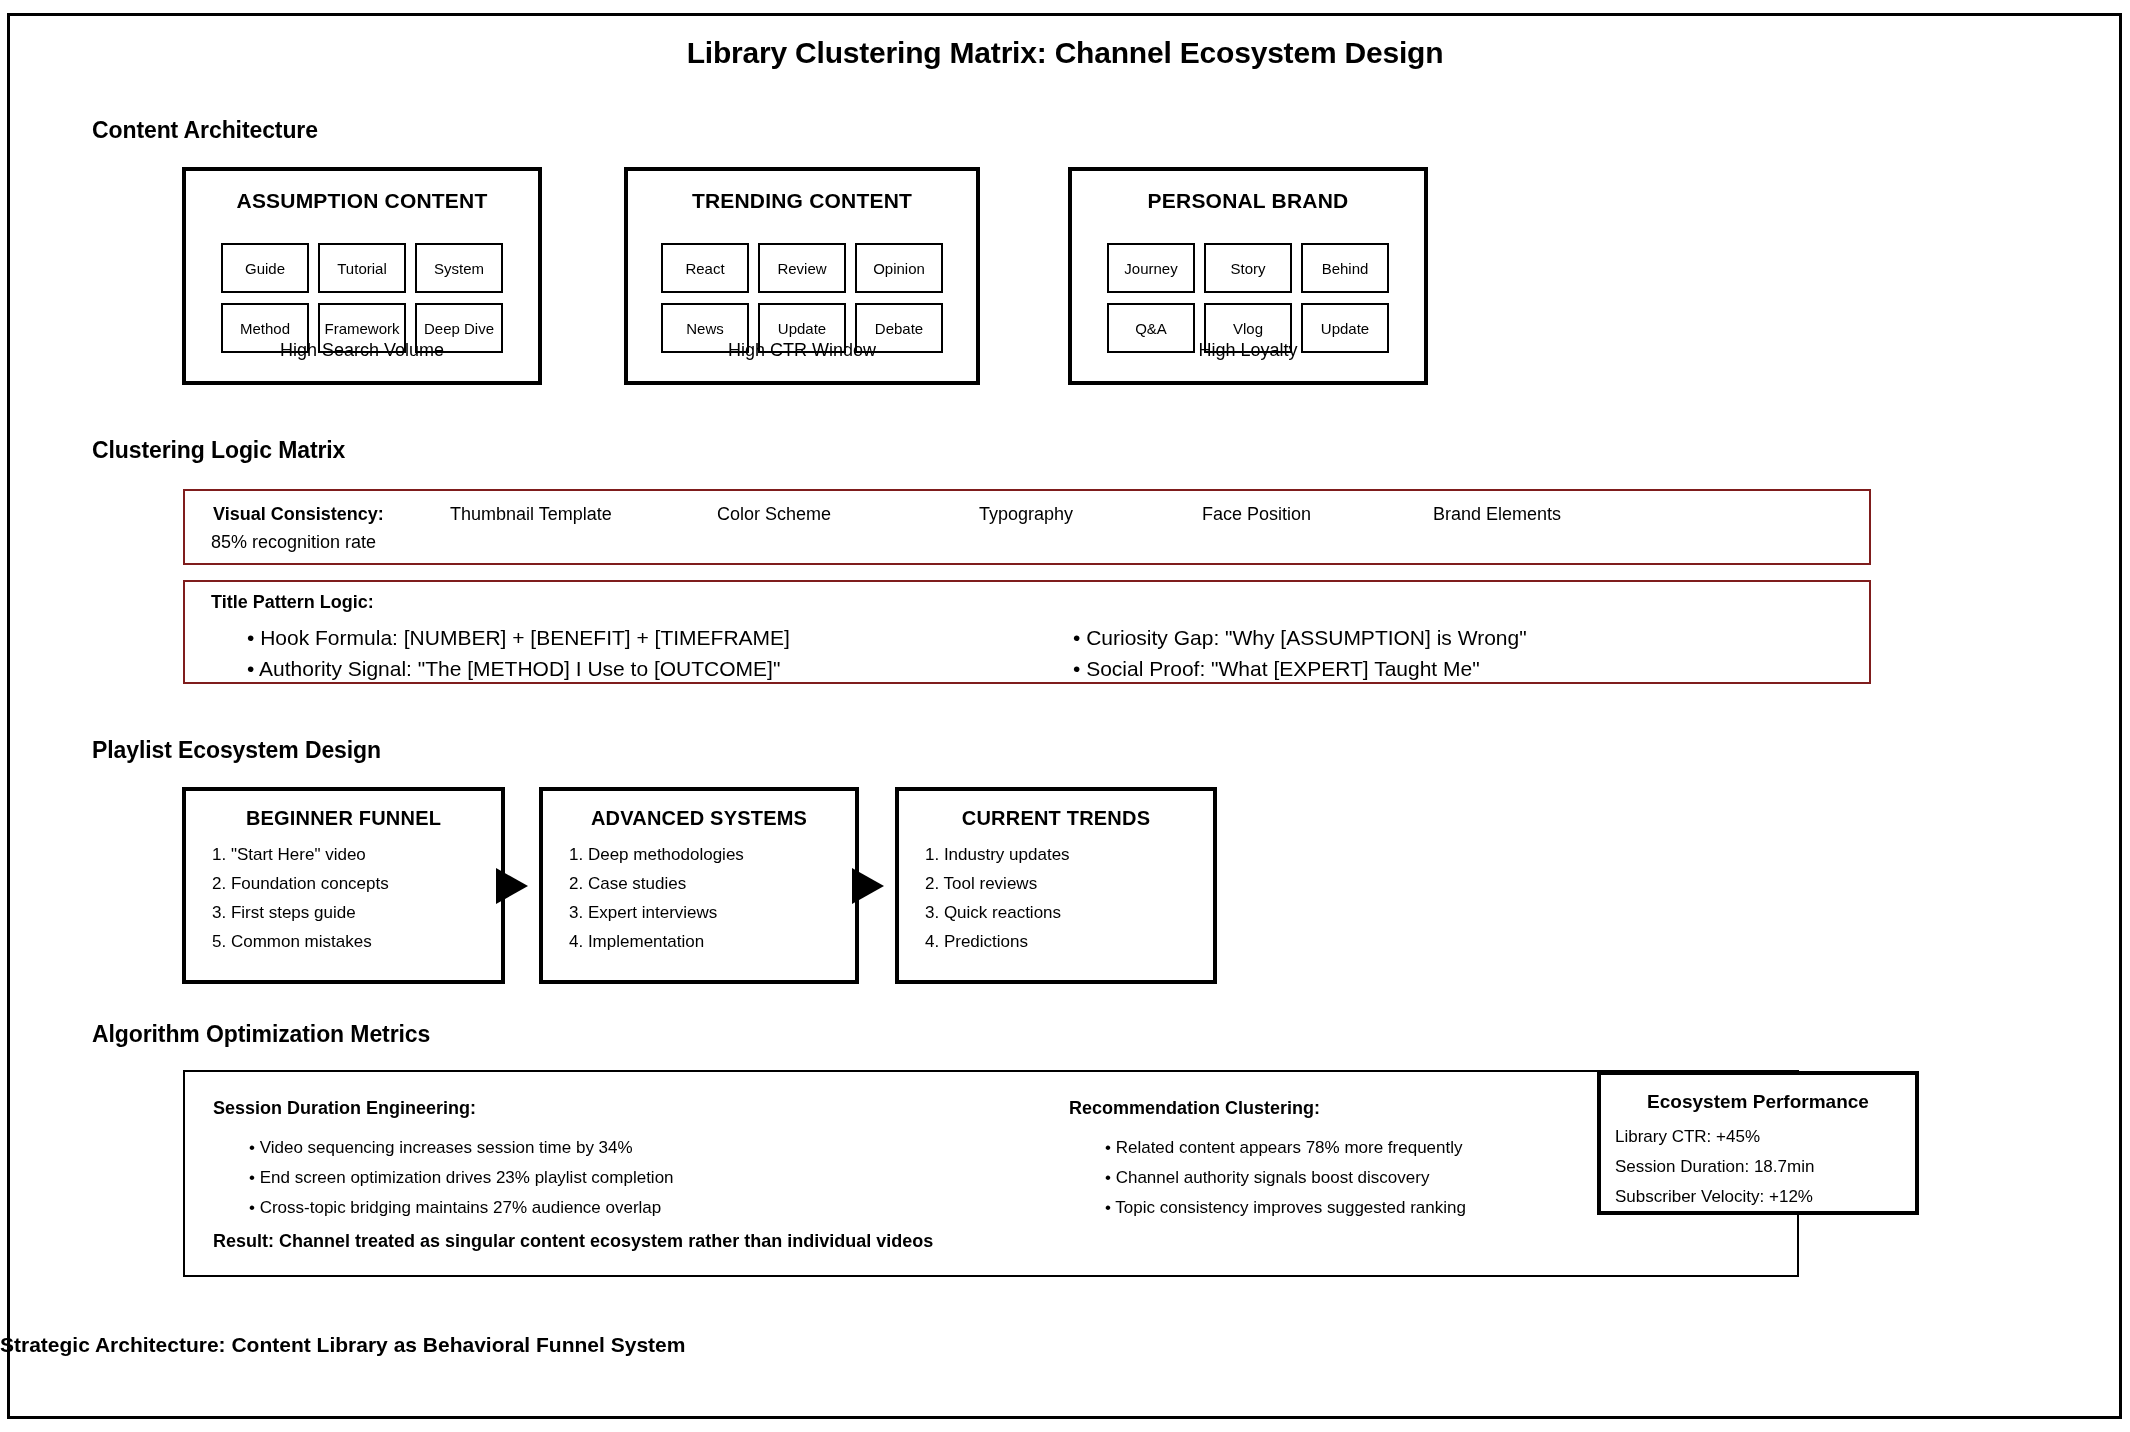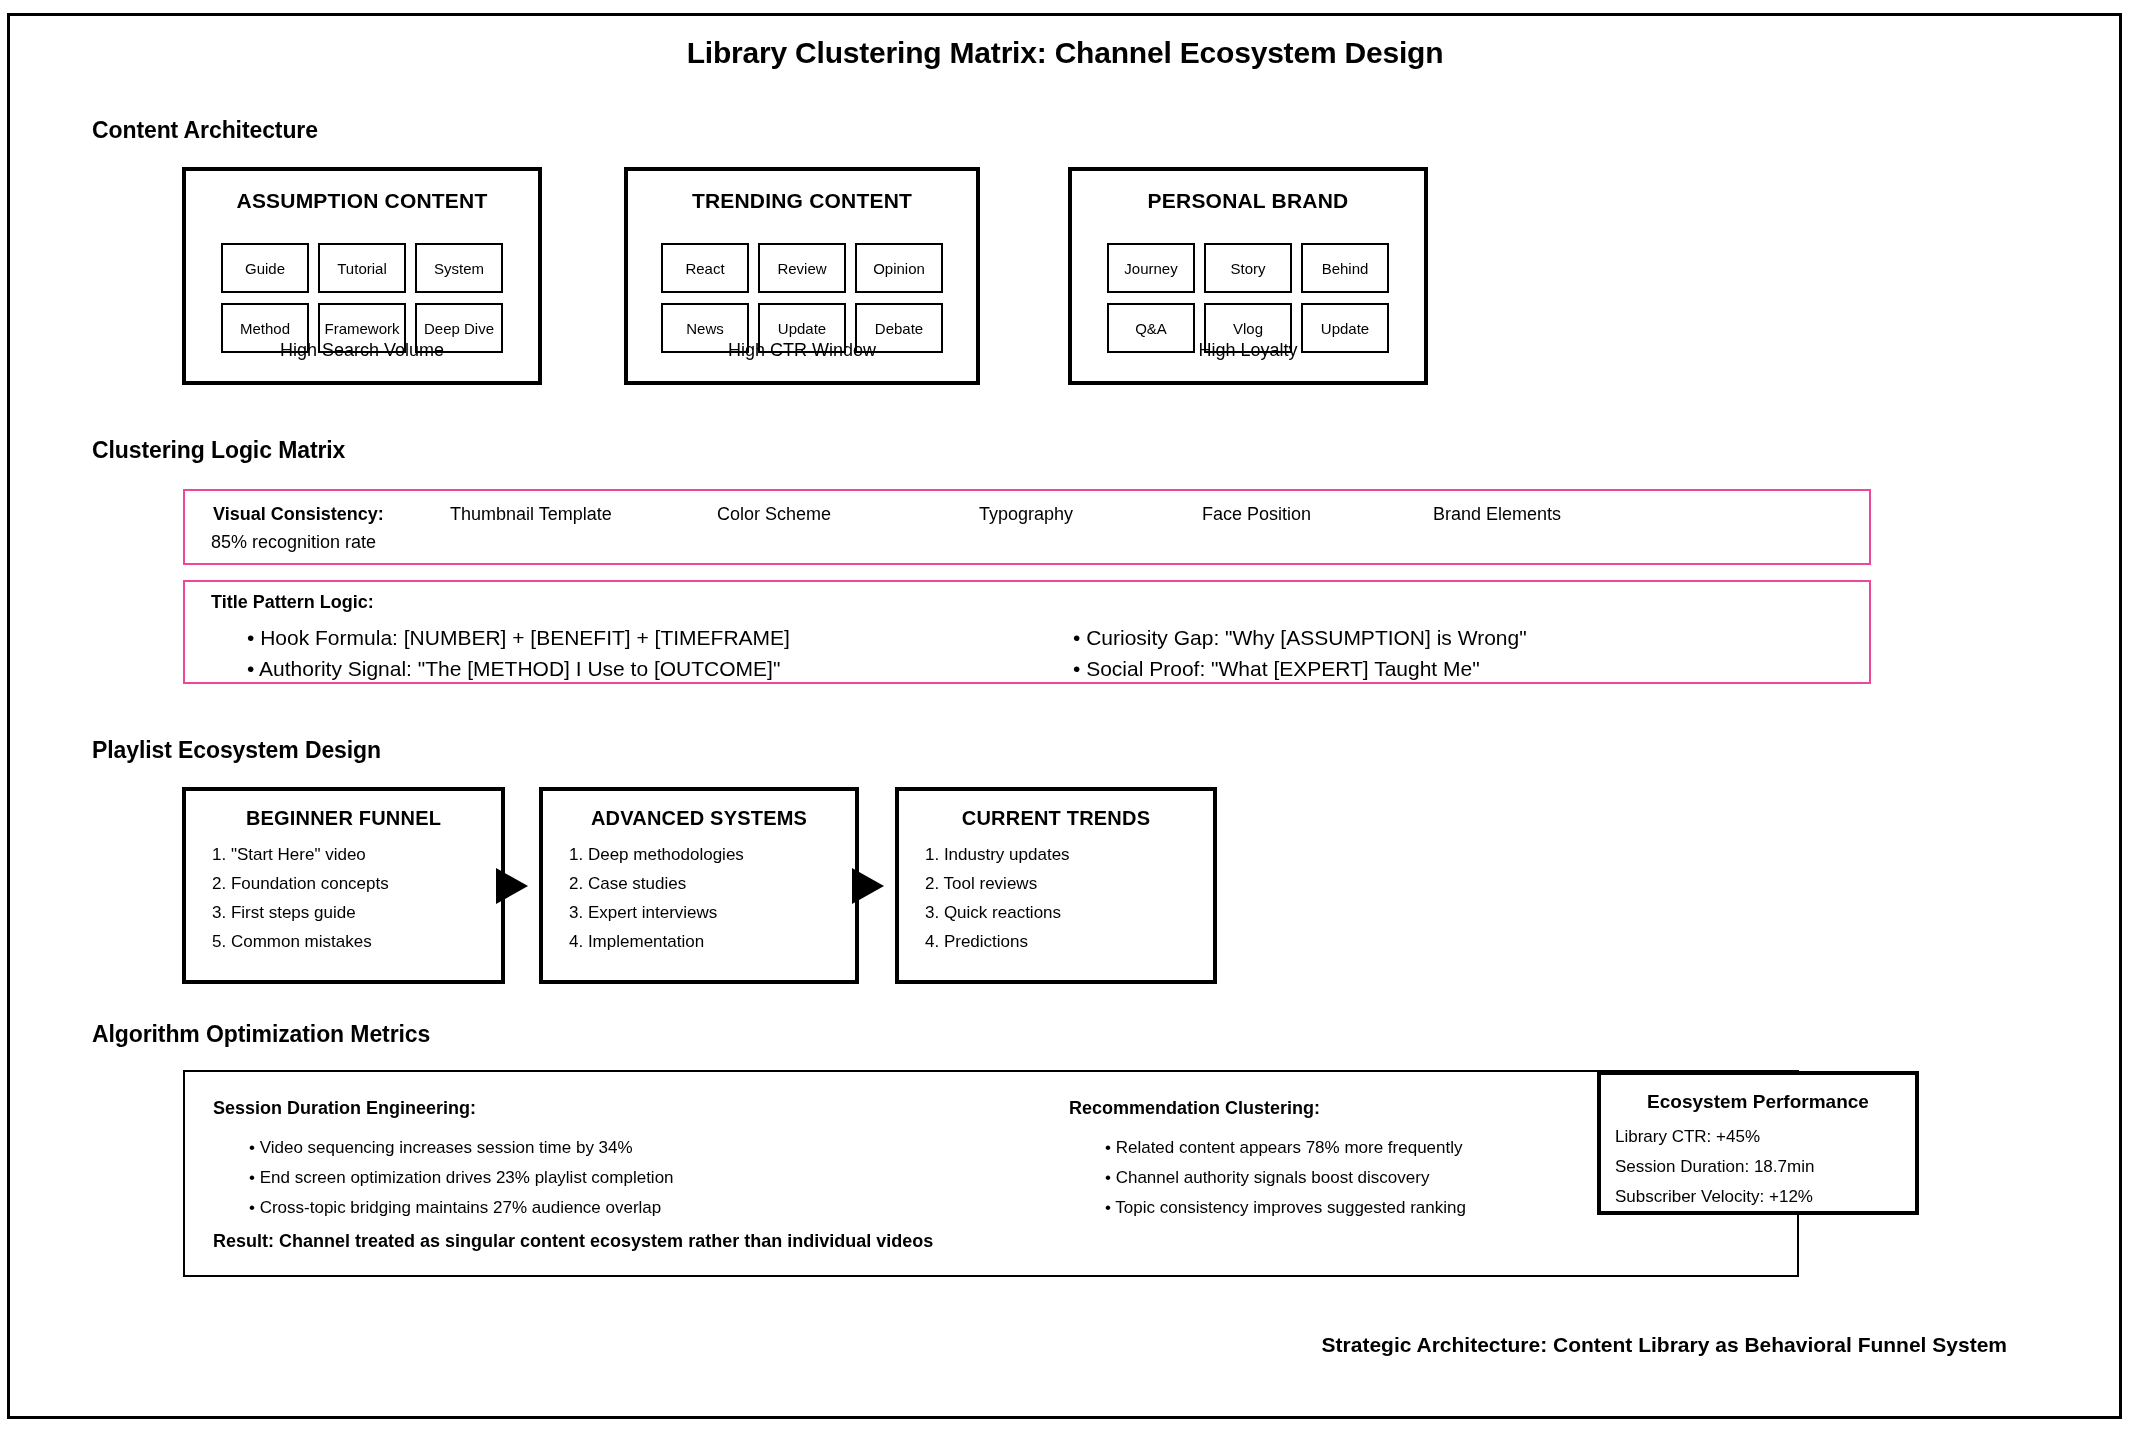--- a/index.html
+++ b/index.html
@@ -115,21 +115,21 @@
     width: 100%;
     text-align: center;
     font-size: 18px;
   }
 
   
   .matrix-box {
     position: absolute;
     left: 183px;
     width: 1688px;
-    border: 2px solid #ec4899;
+    border: 2px solid #7f1d1d;
     box-sizing: border-box;
     background: #ffffff;
   }
   #visual-consistency-box { top: 489px; height: 76px; }
   #title-pattern-box      { top: 580px; height: 104px; }
 
   .vc-label {
     position: absolute;
     left: 28px;
     top: 13px;
@@ -285,24 +285,24 @@
     font-size: 17px;
   }
   .perf-stat {
     white-space: nowrap;
     margin-bottom: 10px;
   }
 
   
   #doc-footer {
     position: absolute;
-    left: 9px;
+    left: 0;
     top: 1333px;
     width: 1998px;
-    text-align: right;
+    text-align: left;
     font-size: 21px;
     font-weight: bold;
   }
 </style>
 </head>
 <body>
 
 <div id="canvas">
 
   <div class="outer-frame"></div>

